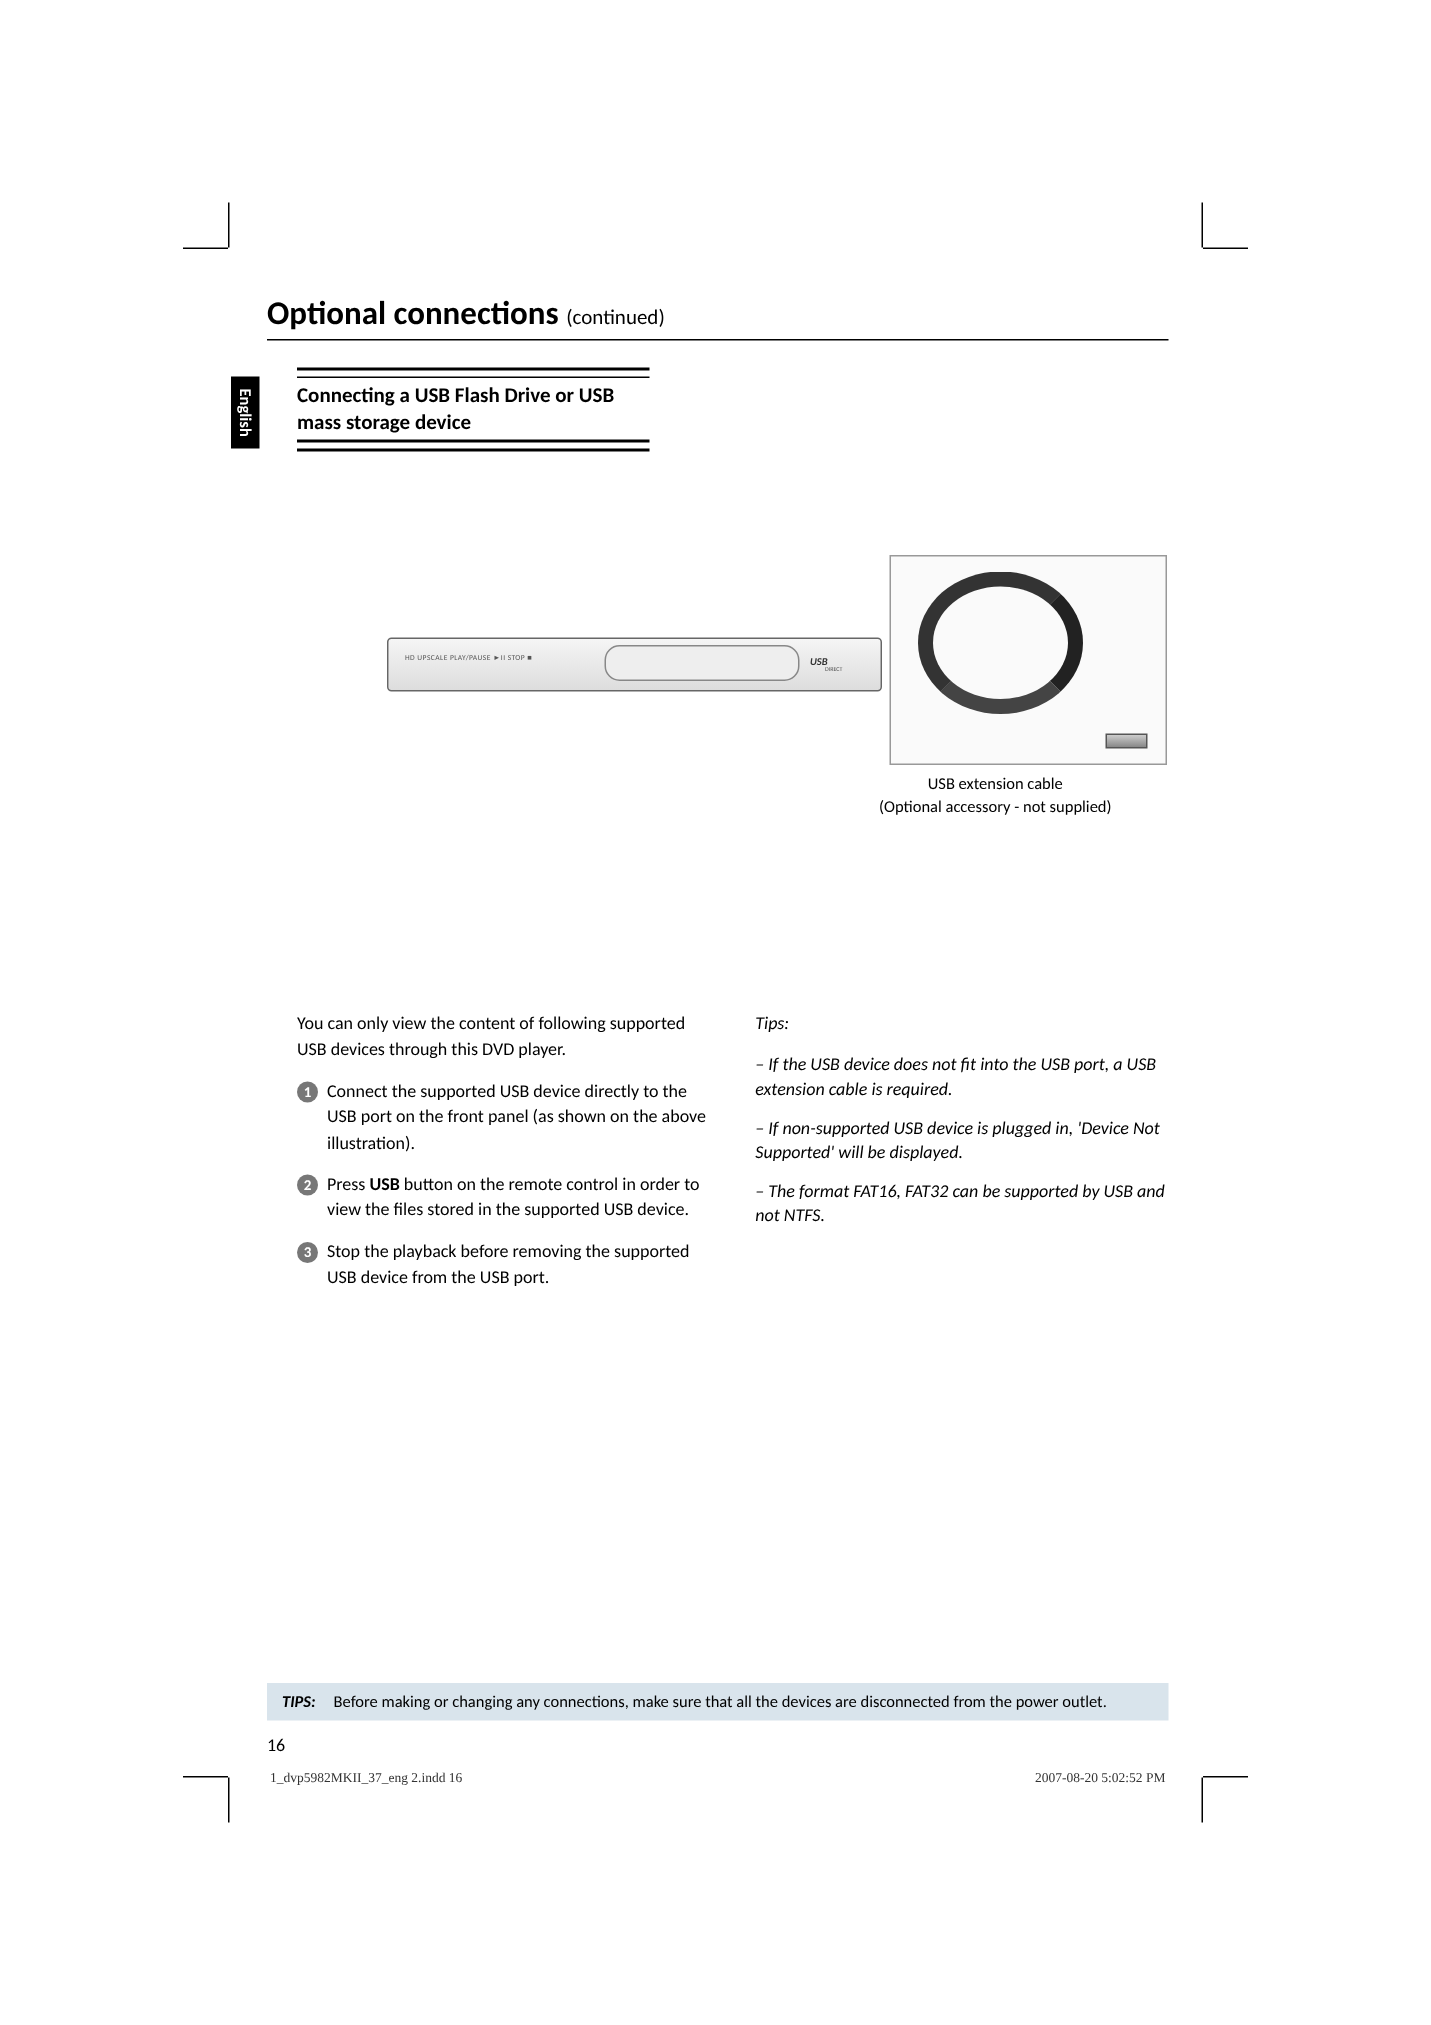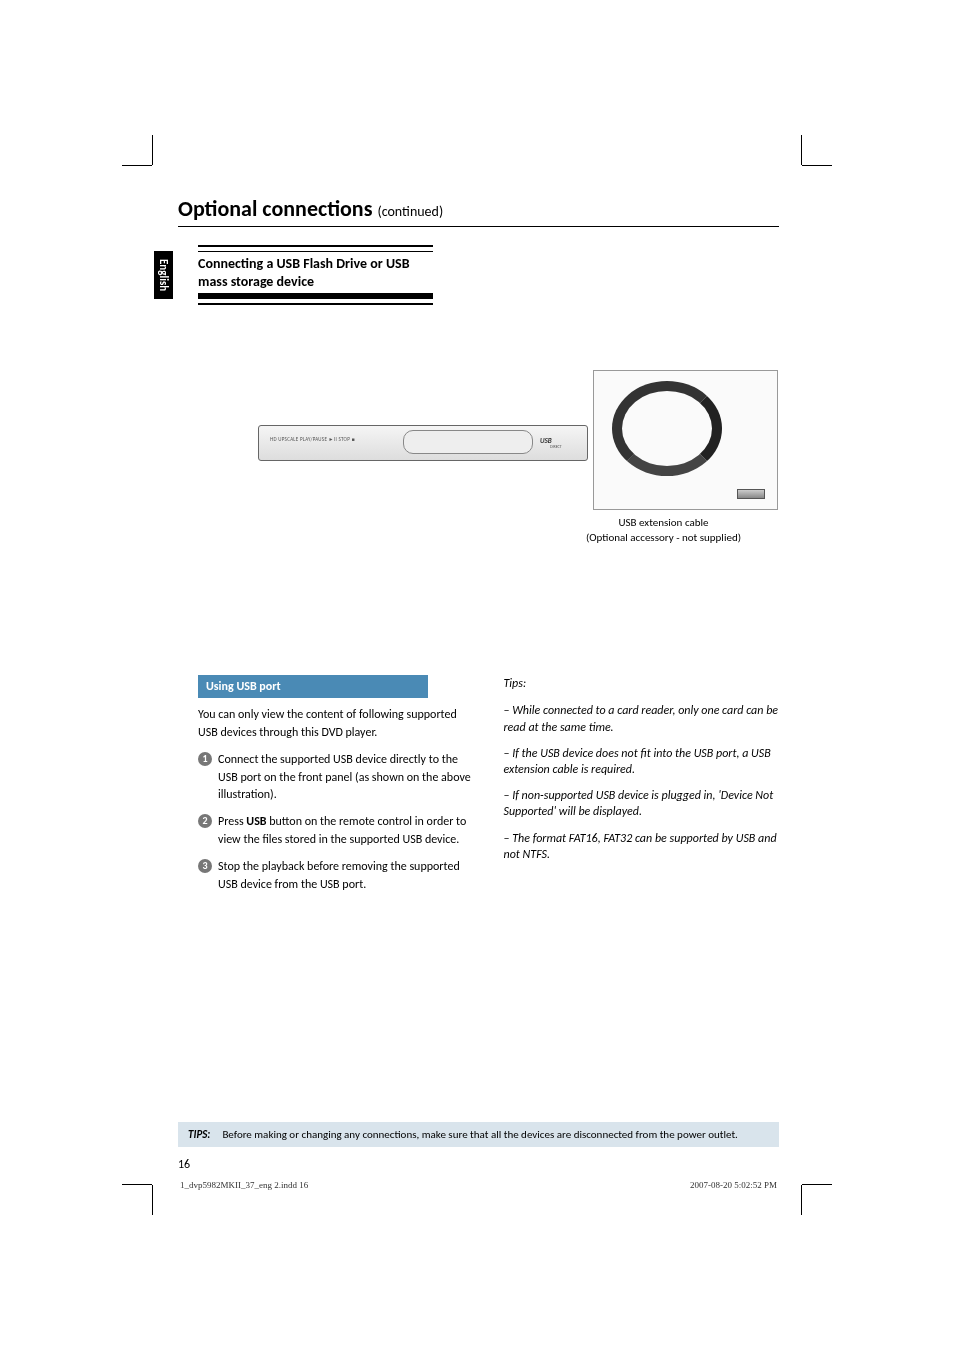--- a/index.html
+++ b/index.html
@@ -58,21 +58,21 @@
     position: absolute;
     top: 50px;
     left: 20px;
     width: 235px;
     border-top: 2.5px solid #000;
     border-bottom: 2.5px solid #000;
     padding: 4px 0;
   }
   .section-title-inner {
     border-top: 1px solid #000;
-    border-bottom: 6px solid #000000;
+    border-bottom: 2px solid #000000;
     padding: 3px 0;
     font-size: 14px;
     font-weight: bold;
     line-height: 1.25;
   }
 
   .illustration {
     position: absolute;
     top: 175px;
     left: 20px;
@@ -279,21 +279,20 @@
       <div class="connector"></div>
     </div>
     <div class="caption">
       <span>USB extension cable</span><br>
       <span>(Optional accessory - not supplied)</span>
     </div>
   </div>
 
   <div class="columns">
     <div class="col">
-      <div class="sub-heading">Using USB port</div>
       <p>You can only view the content of following supported USB devices through this DVD player.</p>
 
       <div class="list-item">
         <div class="bullet">1</div>
         <div>Connect the supported USB device directly to the USB port on the front panel (as shown on the above illustration).</div>
       </div>
 
       <div class="list-item">
         <div class="bullet">2</div>
         <div>
@@ -302,21 +301,20 @@
       </div>
 
       <div class="list-item">
         <div class="bullet">3</div>
         <div>Stop the playback before removing the supported USB device from the USB port.</div>
       </div>
     </div>
 
     <div class="col">
       <p class="tips-head">Tips:</p>
-      <p class="tip-line">–  While connected to a card reader, only one card can be read at the same time.</p>
       <p class="tip-line">–  If the USB device does not fit into the USB port, a USB extension cable is required.</p>
       <p class="tip-line">–  If non-supported USB device is plugged in, 'Device Not Supported' will be displayed.</p>
       <p class="tip-line">–  The format FAT16, FAT32 can be supported by USB and not NTFS.</p>
     </div>
   </div>
 
   <div class="tips-box">
     <span class="label">TIPS:</span>
     <span>Before making or changing any connections, make sure that all the devices are disconnected from the power outlet.</span>
   </div>

